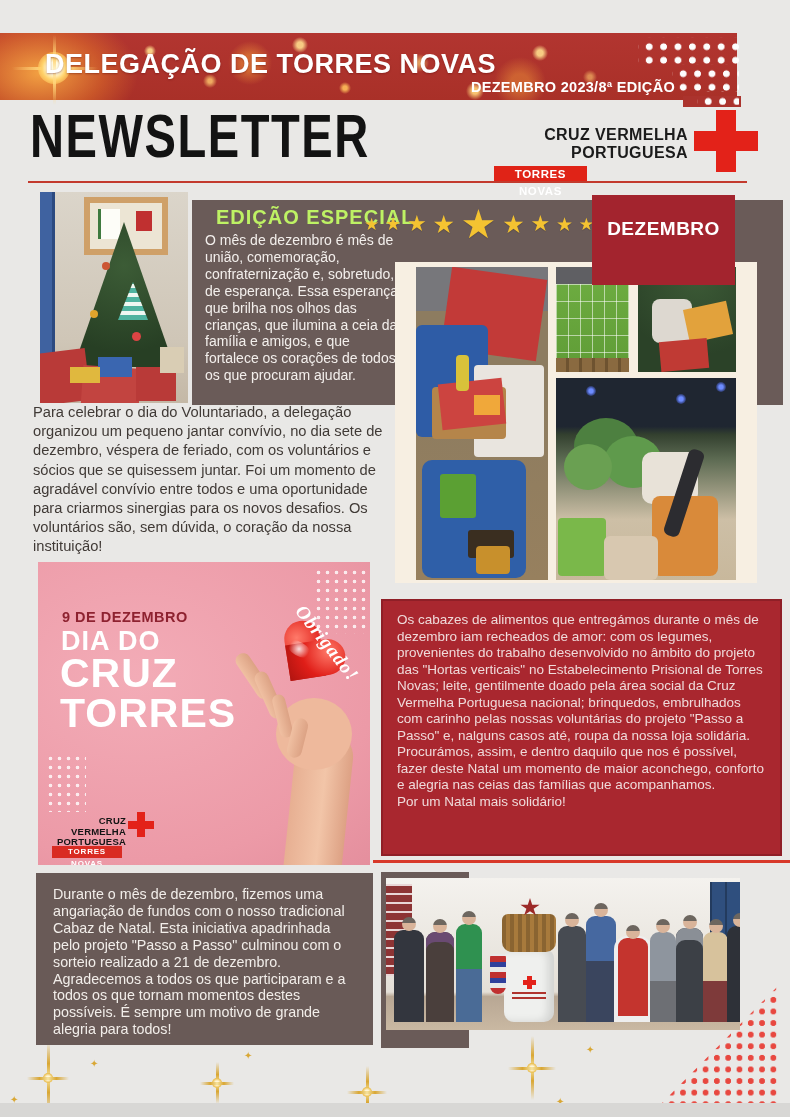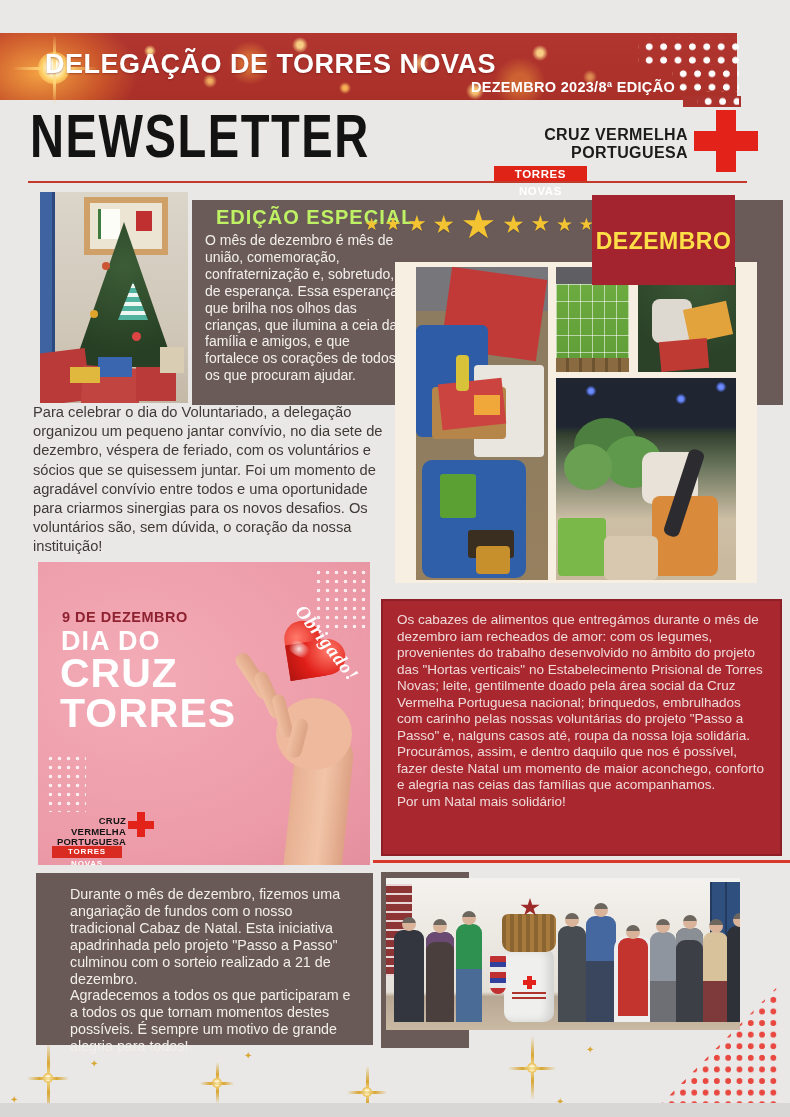--- a/index.html
+++ b/index.html
@@ -82,21 +82,21 @@
   
   .special-box{position:absolute;left:192px;top:200px;width:591px;height:205px;background:#6a5b58;z-index:2;}
   .special-heading{position:absolute;left:24px;top:6px;color:#bef264;font-weight:800;font-size:20px;letter-spacing:1px;text-align:right;}
   .special-body{position:absolute;left:13px;top:32px;width:198px;color:#f3efec;font-size:14px;line-height:16.9px;white-space:pre-line;}
   .stars-row{position:absolute;left:364px;top:202px;width:230px;height:44px;z-index:4;
     display:flex;align-items:center;justify-content:space-between;color:#f4c331;}
   .stars-row span{line-height:1;text-shadow:0 1px 1px rgba(0,0,0,.15);}
   .st1{font-size:17px;} .st2{font-size:18px;} .st3{font-size:22px;} .st4{font-size:25px;}
   .st5{font-size:40px;} .st6{font-size:25px;} .st7{font-size:22px;} .st8{font-size:19px;} .st9{font-size:17px;}
   .dez-badge{position:absolute;left:592px;top:195px;width:143px;height:90px;background:#a3242e;z-index:6;
-    color:#fde047;font-weight:700;font-size:23px;text-align:center;padding-top:32px;line-height:28px;letter-spacing:.5px;}
+    color:#ffffff;font-weight:700;font-size:19px;text-align:center;padding-top:20px;line-height:28px;letter-spacing:.5px;}
 
   
   .collage{position:absolute;left:395px;top:262px;width:362px;height:321px;background:#f7efe2;z-index:3;}
   .ph{position:absolute;overflow:hidden;}
   .ph-left{left:21px;top:5px;width:132px;height:313px;background:linear-gradient(#77777b 0 14%,#8d7c60 14% 40%,#97805e);}
   .pl-red{position:absolute;left:30px;top:6px;width:96px;height:82px;background:#c23a38;transform:rotate(8deg);}
   .pl-blue1{position:absolute;left:0;top:58px;width:72px;height:112px;background:#2e5ca6;border-radius:6px;}
   .pl-white{position:absolute;left:58px;top:98px;width:70px;height:92px;background:#e9e5df;border-radius:4px;}
   .pl-basket{position:absolute;left:16px;top:120px;width:74px;height:52px;background:#b5854a;border-radius:4px;}
   .pl-red2{position:absolute;left:24px;top:114px;width:64px;height:46px;background:#cc4440;transform:rotate(-6deg);}
@@ -166,21 +166,21 @@
   .p-badge{position:absolute;left:14px;top:284px;width:70px;height:12px;background:#d92b22;color:#fff;
     font-weight:700;font-size:8px;line-height:12px;text-align:center;letter-spacing:.8px;}
 
   
   .red-box{position:absolute;left:381px;top:599px;width:401px;height:257px;background:#a9272f;
     border:2px solid #8f1f27;z-index:2;padding:11px 14px;}
   .red-box p{margin:0;color:#efdada;font-size:13.5px;line-height:16.5px;white-space:pre-line;}
 
   
   .fund-box{position:absolute;left:36px;top:873px;width:337px;height:172px;background:#695a57;z-index:2;
-    padding:13px 12px 0 34px;}
+    padding:13px 12px 0 17px;}
   .fund-box p{margin:0;color:#f2eeea;font-size:14.3px;line-height:16.9px;white-space:pre-line;}
 
   
   .photo-back{position:absolute;left:381px;top:872px;width:88px;height:176px;background:#6a5b58;z-index:1;}
   .photo-group{position:absolute;left:386px;top:878px;width:354px;height:152px;overflow:hidden;z-index:3;
     background:linear-gradient(#f4f2ee,#e4dfd7 75%,#b8a794 78%,#c9b8a2);}
   .gp-board{position:absolute;left:0;top:6px;width:26px;height:92px;background:#8d3434;
     background-image:repeating-linear-gradient(0deg,rgba(255,255,255,.8) 0 2px,transparent 2px 9px);}
   .gp-door{position:absolute;right:0;top:4px;width:30px;height:118px;background:#2f4f7e;
     background-image:linear-gradient(90deg,rgba(0,0,0,.25) 2px,transparent 2px);background-size:15px 100%;}

